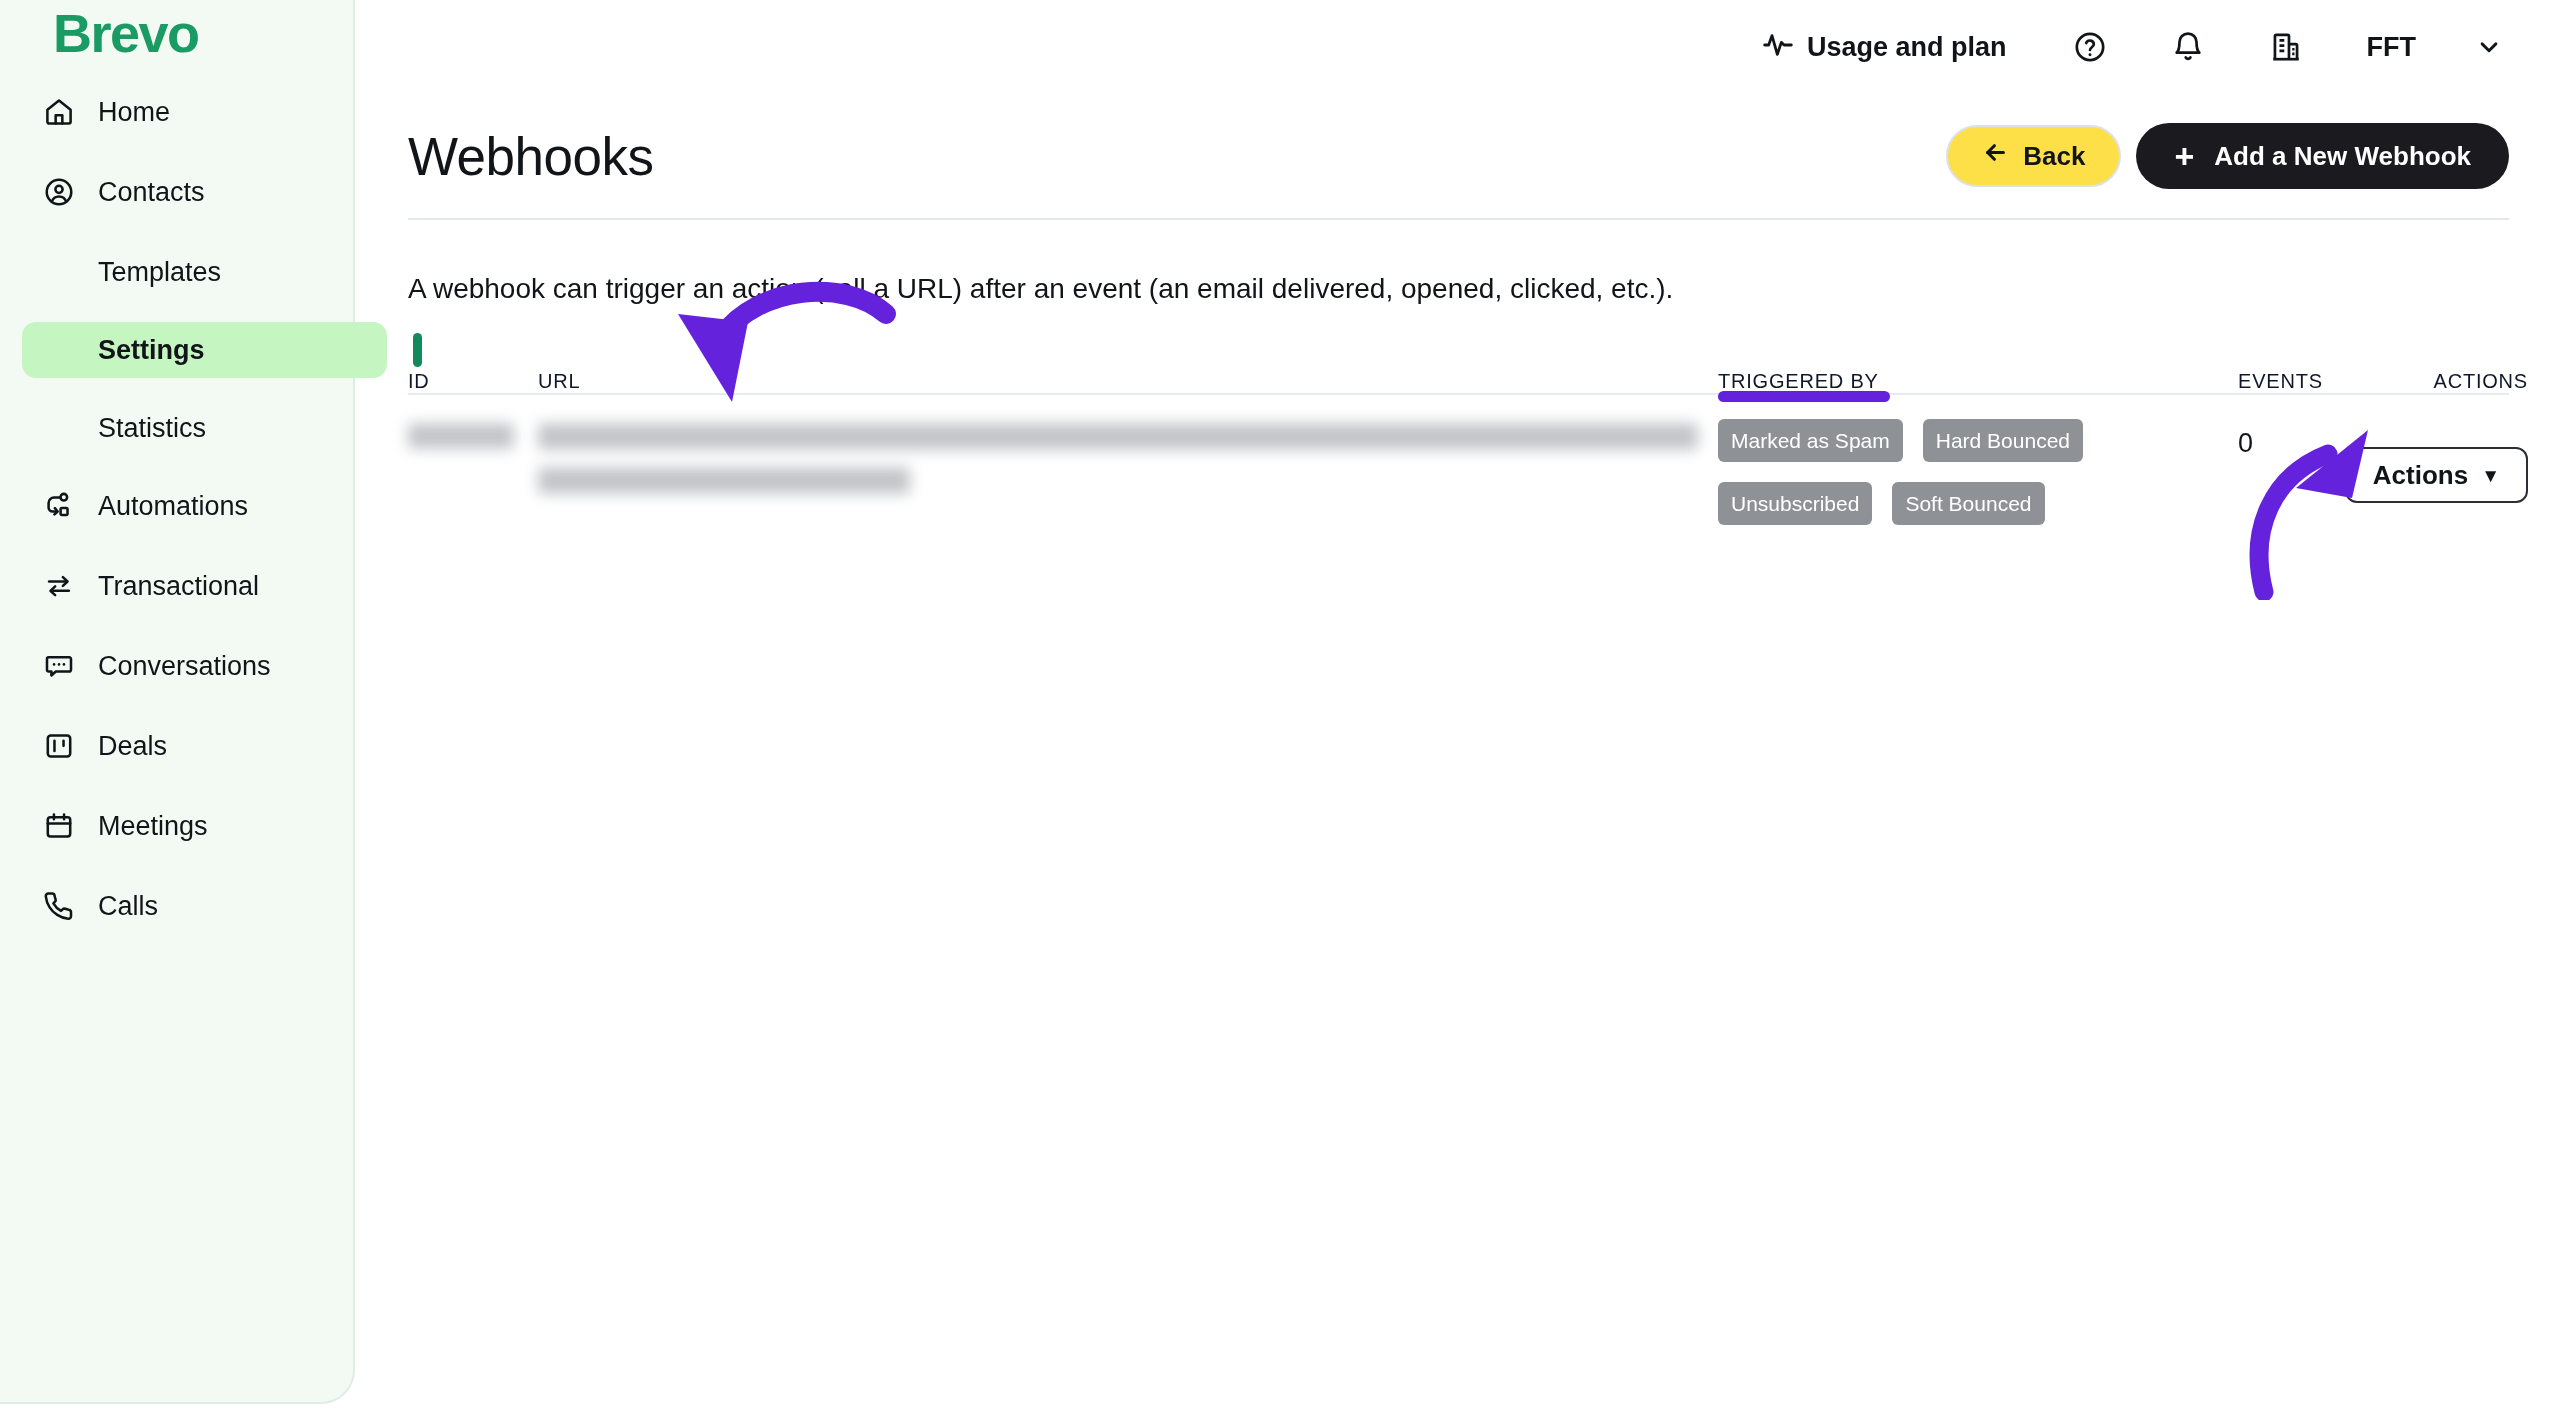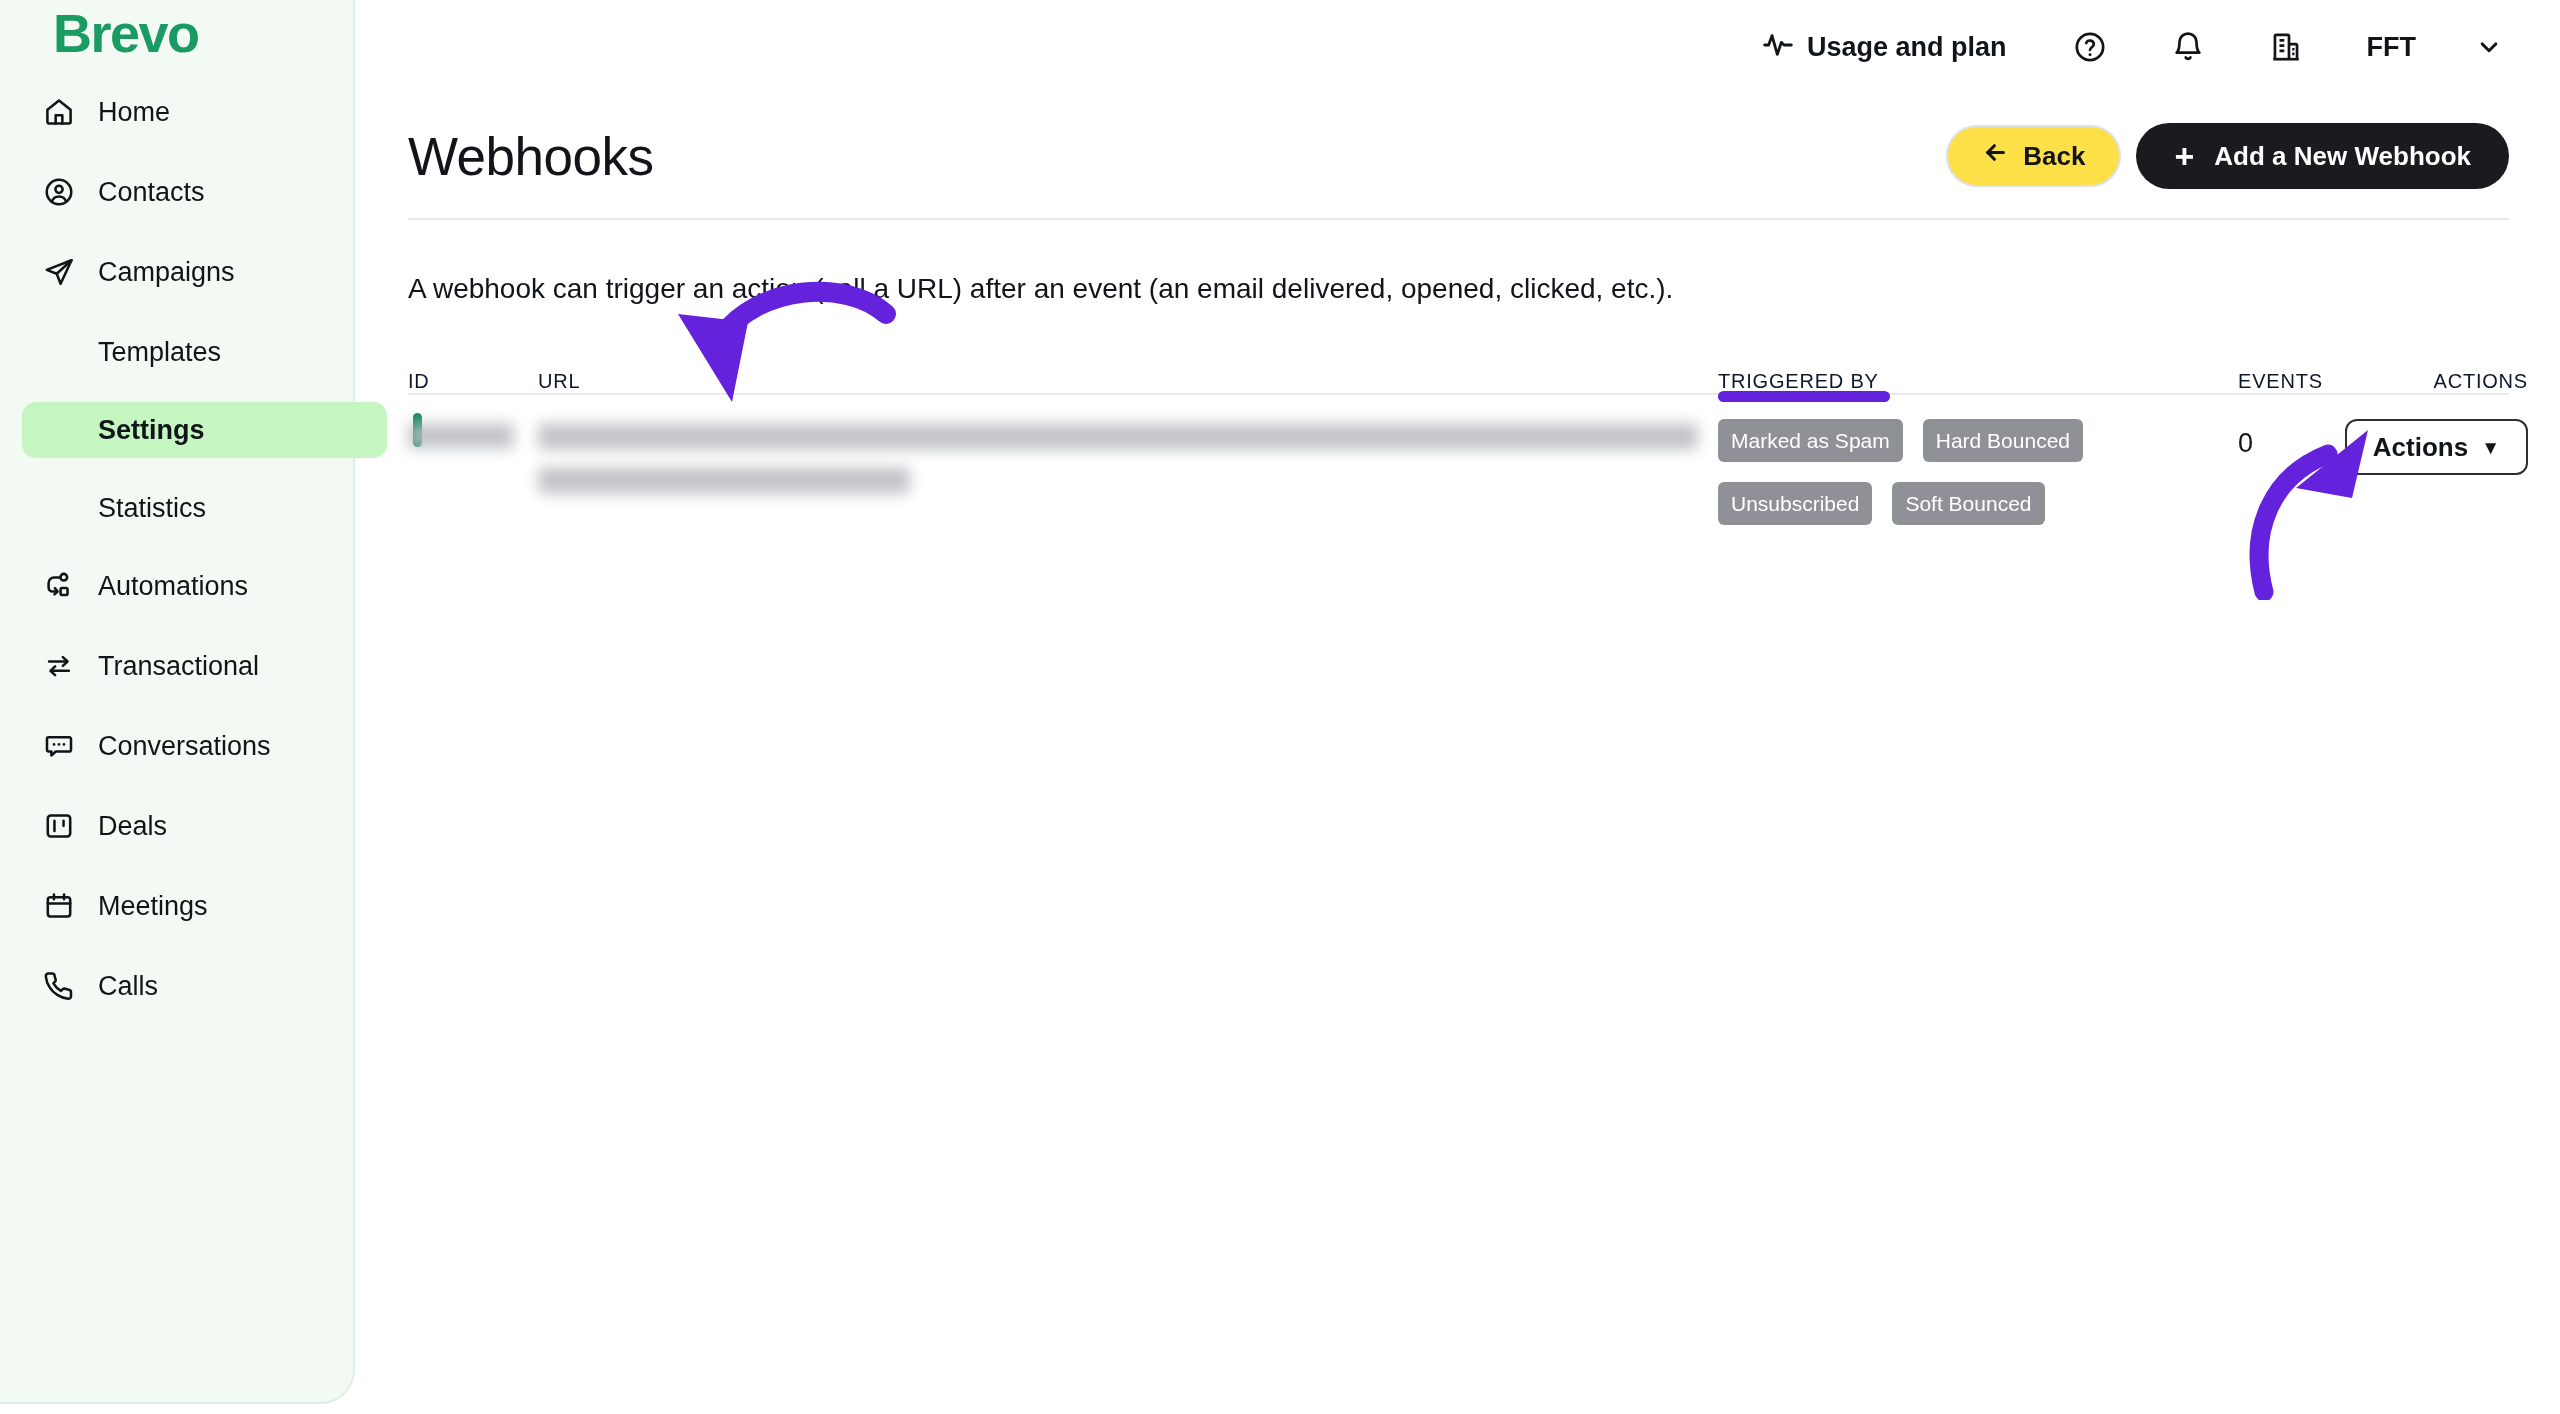--- a/index.html
+++ b/index.html
@@ -113,21 +113,21 @@
     border-bottom: 2px solid #e7ebef;
   }
   .t-head .th {
     font-size: 20px; color: #0f172a;
     letter-spacing: 0.8px; text-transform: uppercase;
   }
   .c-id   { width: 130px; flex: 0 0 130px; }
   .c-url  { width: 1180px; flex: 0 0 1180px; }
   .c-trig { width: 520px; flex: 0 0 520px; position: relative; }
   .c-evt  { width: 160px; flex: 0 0 160px; }
-  .c-act  { width: 130px; flex: 0 0 130px; text-align: right; }
+  .c-act  { width: 130px; flex: 0 0 130px; text-align: right; margin-top: 28px; }
   #trig-underline {
     position: absolute; left: 0; bottom: -9px;
     width: 172px; height: 11px;
     background: #6522dd; border-radius: 6px;
   }
   .t-row {
     display: flex; align-items: flex-start;
     padding-top: 24px;
   }
   .blur-id {
@@ -189,29 +189,20 @@
         <div class="nav-item">
           <span class="ico">
             <svg viewBox="0 0 24 24" fill="none" stroke="#111418" stroke-width="1.9" stroke-linecap="round" stroke-linejoin="round">
               <circle cx="12" cy="12" r="9.2"></circle>
               <circle cx="12" cy="10" r="2.7"></circle>
               <path d="M6.6 19.2a5.7 5.7 0 0 1 10.8 0"></path>
             </svg>
           </span>
           <span class="lbl">Contacts</span>
         </div>
-        <div class="nav-item">
-          <span class="ico">
-            <svg viewBox="0 0 24 24" fill="none" stroke="#111418" stroke-width="1.9" stroke-linecap="round" stroke-linejoin="round">
-              <path d="M21.4 3.2 2.8 10.4l7.5 2.9 2.9 7.5z"></path>
-              <path d="M10.3 13.3 21.4 3.2"></path>
-            </svg>
-          </span>
-          <span class="lbl">Campaigns</span>
-        </div>
         <div class="nav-item sub">
           <span class="lbl">Templates</span>
         </div>
         <div class="nav-item sub active">
           <span class="lbl">Settings</span>
           <span class="edge"></span>
         </div>
         <div class="nav-item sub">
           <span class="lbl">Statistics</span>
         </div>

